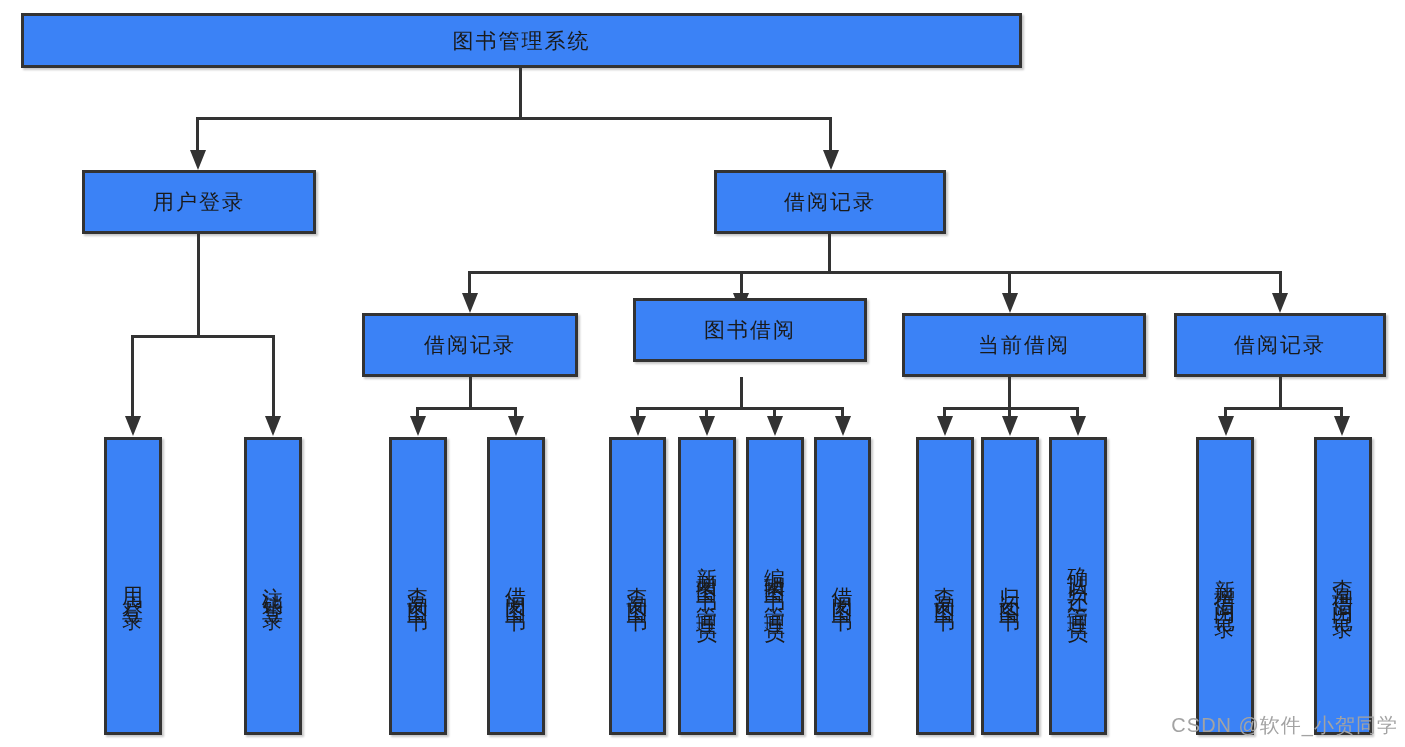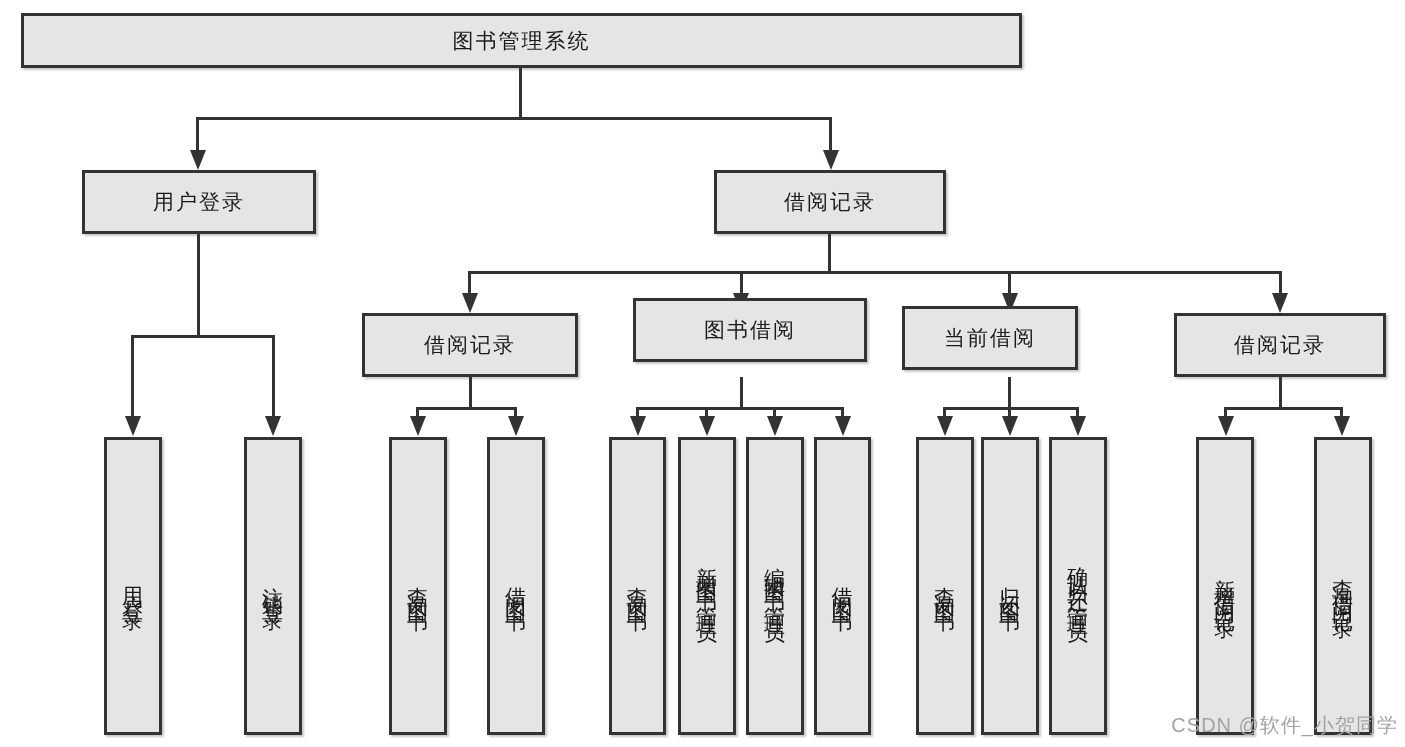--- a/index.html
+++ b/index.html
@@ -1,21 +1,21 @@
 <!DOCTYPE html>
 <html><head>
 <meta charset="utf-8">
 <style>
   html,body{margin:0;padding:0;background:#ffffff;}
   .canvas{
     position:relative;width:1405px;height:747px;background:#ffffff;
     font-family:"Liberation Sans","DejaVu Sans",sans-serif;overflow:hidden;
   }
   .node{
-    position:absolute;background:#e5e5e5;border:3px solid #333333;
+    position:absolute;background:#3b82f6;border:3px solid #333333;
     box-sizing:border-box;display:flex;align-items:center;justify-content:center;
     color:#1a1a1a;font-size:21px;letter-spacing:2px;
     box-shadow:2px 2px 2px rgba(0,0,0,0.22);
   }
   .leaf{
     writing-mode:vertical-rl;
     letter-spacing:8px;
     font-size:21px;
     line-height:1;
     padding:6px 0;
@@ -64,21 +64,21 @@
   <div class="arrow" style="left:462px;top:293px;"></div>
   <div class="vline" style="left:740px;top:271px;height:24px;"></div>
   <div class="arrow" style="left:733px;top:293px;"></div>
   <div class="vline" style="left:1008px;top:271px;height:24px;"></div>
   <div class="arrow" style="left:1002px;top:293px;"></div>
   <div class="vline" style="left:1279px;top:271px;height:24px;"></div>
   <div class="arrow" style="left:1272px;top:293px;"></div>
 
   <div class="node" style="left:362px;top:313px;width:216px;height:64px;">借阅记录</div>
   <div class="node" style="left:633px;top:298px;width:234px;height:64px;">图书借阅</div>
-  <div class="node" style="left:902px;top:306px;width:176px;height:64px;">当前借阅</div>
+  <div class="node" style="left:902px;top:313px;width:244px;height:64px;">当前借阅</div>
   <div class="node" style="left:1174px;top:313px;width:212px;height:64px;">借阅记录</div>
 
   <div class="vline" style="left:469px;top:377px;height:31px;"></div>
   <div class="hline" style="left:416px;top:407px;width:101px;"></div>
   <div class="vline" style="left:416px;top:407px;height:11px;"></div>
   <div class="arrow" style="left:410px;top:416px;"></div>
   <div class="vline" style="left:514px;top:407px;height:11px;"></div>
   <div class="arrow" style="left:508px;top:416px;"></div>
 
   <div class="vline" style="left:740px;top:377px;height:31px;"></div>

